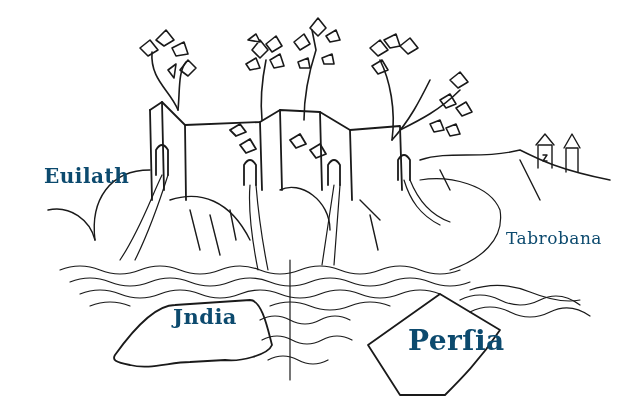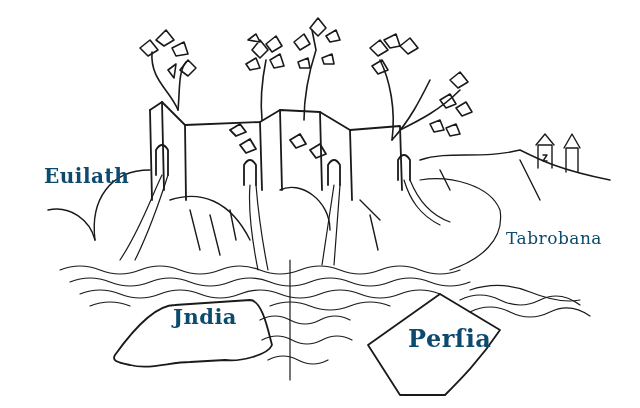--- a/index.html
+++ b/index.html
@@ -3,21 +3,21 @@
 <meta charset="utf-8">
 <style>
   html,body{margin:0;padding:0;background:#ffffff;}
   body{width:640px;height:408px;overflow:hidden;position:relative;font-family:"DejaVu Serif",serif;}
   #map{position:absolute;left:0;top:0;width:640px;height:408px;}
   .ink{fill:none;stroke:#1a1a1a;stroke-linecap:round;stroke-linejoin:round;}
   .label{position:absolute;font-family:"DejaVu Serif",serif;color:#0c4a6e;font-weight:bold;letter-spacing:0.5px;white-space:nowrap;}
   #lbl-evilath{left:44px;top:164px;font-size:20px;}
   #lbl-tabrobana{left:506px;top:228px;font-size:17px;font-weight:normal;}
   #lbl-india{left:173px;top:304px;font-size:21px;}
-  #lbl-persia{left:408px;top:324px;font-size:24px;}
+  #lbl-persia{left:408px;top:324px;font-size:28px;}
 </style>
 </head>
 <body>
 
 <svg id="map" viewBox="0 0 640 408" xmlns="http://www.w3.org/2000/svg">
 
   <g class="ink" stroke-width="1.6">
 
     <path d="M178 110 C170 90 150 80 152 52"></path>
     <path d="M178 110 C180 90 178 72 186 62"></path>

